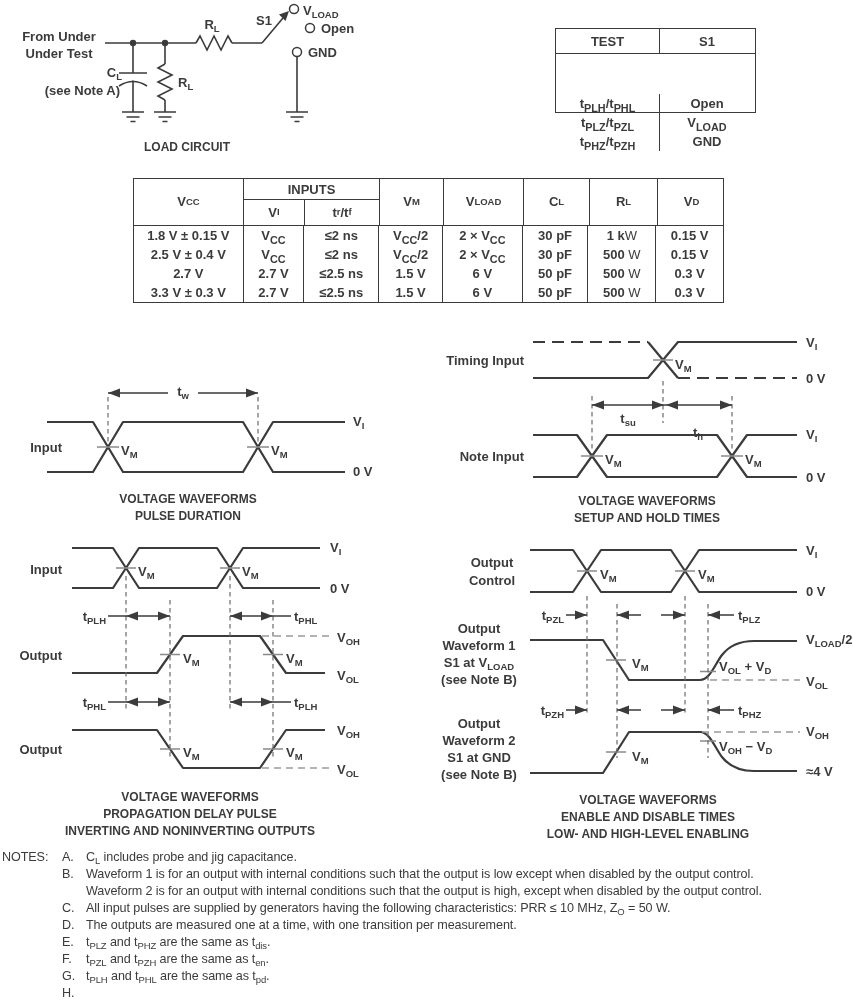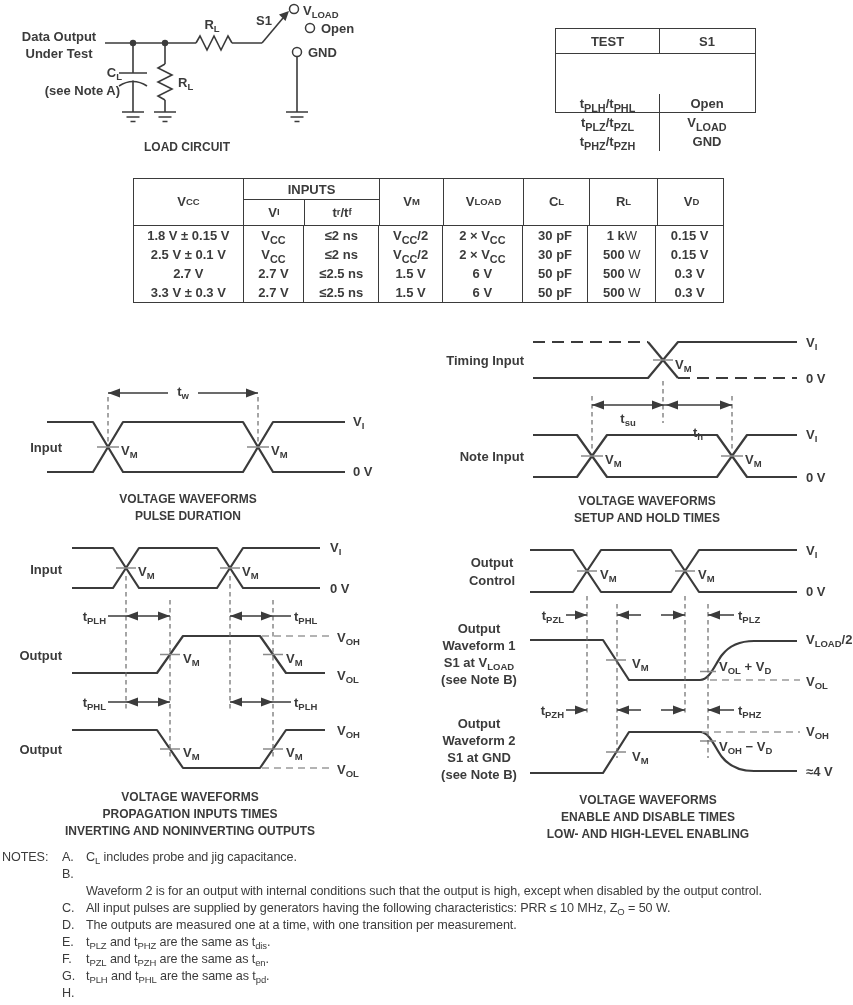--- a/index.html
+++ b/index.html
@@ -125,21 +125,21 @@
       <polygon class="ah" points="617,615 629,610.5 629,619.5"></polygon>
       <polygon class="ah" points="685,615 673,610.5 673,619.5"></polygon>
       <polygon class="ah" points="708,615 720,610.5 720,619.5"></polygon>
       <polygon class="ah" points="587,710 575,705.5 575,714.5"></polygon>
       <polygon class="ah" points="617,710 629,705.5 629,714.5"></polygon>
       <polygon class="ah" points="685,710 673,705.5 673,714.5"></polygon>
       <polygon class="ah" points="708,710 720,705.5 720,714.5"></polygon>
     </g>
   </svg>
 
-  <div class="lbl c" style="left:59px;top:36px">Data Output</div>
+  <div class="lbl c" style="left:59px;top:36px">From Under</div>
   <div class="lbl c" style="left:59px;top:53px">Under Test</div>
   <div class="lbl r" style="left:122px;top:72px">C<sub>L</sub></div>
   <div class="lbl r" style="left:120px;top:90px">(see Note A)</div>
   <div class="lbl c" style="left:212px;top:24px">R<sub>L</sub></div>
   <div class="lbl l" style="left:178px;top:82px">R<sub>L</sub></div>
   <div class="lbl c" style="left:264px;top:20px">S1</div>
   <div class="lbl l" style="left:303px;top:10px">V<sub>LOAD</sub></div>
   <div class="lbl l" style="left:321px;top:28px">Open</div>
   <div class="lbl l" style="left:308px;top:52px">GND</div>
   <div class="lbl c title" style="left:187px;top:147px">LOAD CIRCUIT</div>
@@ -171,21 +171,21 @@
       <div class="cell" style="left:170px;top:21px;width:75px;height:24.5px;border-left:1.3px solid #3b3b3b">t<sub>r</sub>/t<sub>f</sub></div>
       <div class="cell" style="left:245px;top:0;width:64px;height:45.5px;border-left:1.3px solid #3b3b3b">V<sub>M</sub></div>
       <div class="cell" style="left:309px;top:0;width:80px;height:45.5px;border-left:1.3px solid #3b3b3b">V<sub>LOAD</sub></div>
       <div class="cell" style="left:389px;top:0;width:66px;height:45.5px;border-left:1.3px solid #3b3b3b">C<sub>L</sub></div>
       <div class="cell" style="left:455px;top:0;width:68px;height:45.5px;border-left:1.3px solid #3b3b3b">R<sub>L</sub></div>
       <div class="cell" style="left:523px;top:0;width:68px;height:45.5px;border-left:1.3px solid #3b3b3b">V<sub>D</sub></div>
     </div>
     <div class="ptb">
       <div class="pcol" style="width:109px">
         <div class="pline">1.8 V ± 0.15 V</div>
-        <div class="pline">2.5 V ± 0.1 V</div>
+        <div class="pline">2.5 V ± 0.4 V</div>
         <div class="pline">2.7 V</div>
         <div class="pline">3.3 V ± 0.3 V</div>
       </div>
       <div class="pcol bl" style="width:61px">
         <div class="pline">V<sub>CC</sub></div>
         <div class="pline">V<sub>CC</sub></div>
         <div class="pline">2.7 V</div>
         <div class="pline">2.7 V</div>
       </div>
       <div class="pcol bl" style="width:75px">
@@ -263,21 +263,21 @@
   <div class="lbl l" style="left:294px;top:616px">t<sub>PHL</sub></div>
   <div class="lbl r" style="left:106px;top:702px">t<sub>PHL</sub></div>
   <div class="lbl l" style="left:294px;top:702px">t<sub>PLH</sub></div>
   <div class="lbl l" style="left:330px;top:547px">V<sub>I</sub></div>
   <div class="lbl l" style="left:330px;top:588px">0 V</div>
   <div class="lbl l" style="left:337px;top:637px">V<sub>OH</sub></div>
   <div class="lbl l" style="left:337px;top:675px">V<sub>OL</sub></div>
   <div class="lbl l" style="left:337px;top:730px">V<sub>OH</sub></div>
   <div class="lbl l" style="left:337px;top:769px">V<sub>OL</sub></div>
   <div class="lbl c title" style="left:190px;top:797px">VOLTAGE WAVEFORMS</div>
-  <div class="lbl c title" style="left:190px;top:814px">PROPAGATION INPUTS TIMES</div>
+  <div class="lbl c title" style="left:190px;top:814px">PROPAGATION DELAY PULSE</div>
   <div class="lbl c title" style="left:190px;top:831px">INVERTING AND NONINVERTING OUTPUTS</div>
 
   <div class="lbl c" style="left:492px;top:562px">Output</div>
   <div class="lbl c" style="left:492px;top:580px">Control</div>
   <div class="lbl c" style="left:479px;top:628px">Output</div>
   <div class="lbl c" style="left:479px;top:645px">Waveform 1</div>
   <div class="lbl c" style="left:479px;top:662px">S1 at V<sub>LOAD</sub></div>
   <div class="lbl c" style="left:479px;top:679px">(see Note B)</div>
   <div class="lbl c" style="left:479px;top:723px">Output</div>
   <div class="lbl c" style="left:479px;top:740px">Waveform 2</div>
@@ -300,20 +300,21 @@
   <div class="lbl l" style="left:806px;top:731px">V<sub>OH</sub></div>
   <div class="lbl l" style="left:806px;top:771px">≈4 V</div>
   <div class="lbl c title" style="left:648px;top:800px">VOLTAGE WAVEFORMS</div>
   <div class="lbl c title" style="left:648px;top:817px">ENABLE AND DISABLE TIMES</div>
   <div class="lbl c title" style="left:648px;top:834px">LOW- AND HIGH-LEVEL ENABLING</div>
 
   <div class="note" style="left:2px;top:857px">NOTES:</div>
   <div class="note" style="left:62px;top:857px">A.</div>
   <div class="note" style="left:86px;top:857px">C<sub>L</sub> includes probe and jig capacitance.</div>
   <div class="note" style="left:62px;top:874px">B.</div>
+  <div class="note" style="left:86px;top:874px">Waveform 1 is for an output with internal conditions such that the output is low except when disabled by the output control.</div>
   <div class="note" style="left:86px;top:891px">Waveform 2 is for an output with internal conditions such that the output is high, except when disabled by the output control.</div>
   <div class="note" style="left:62px;top:908px">C.</div>
   <div class="note" style="left:86px;top:908px">All input pulses are supplied by generators having the following characteristics: PRR ≤ 10 MHz, Z<sub>O</sub> = 50 <span class="lt">W</span>.</div>
   <div class="note" style="left:62px;top:925px">D.</div>
   <div class="note" style="left:86px;top:925px">The outputs are measured one at a time, with one transition per measurement.</div>
   <div class="note" style="left:62px;top:942px">E.</div>
   <div class="note" style="left:86px;top:942px">t<sub>PLZ</sub> and t<sub>PHZ</sub> are the same as t<sub>dis</sub>.</div>
   <div class="note" style="left:62px;top:959px">F.</div>
   <div class="note" style="left:86px;top:959px">t<sub>PZL</sub> and t<sub>PZH</sub> are the same as t<sub>en</sub>.</div>
   <div class="note" style="left:62px;top:976px">G.</div>

